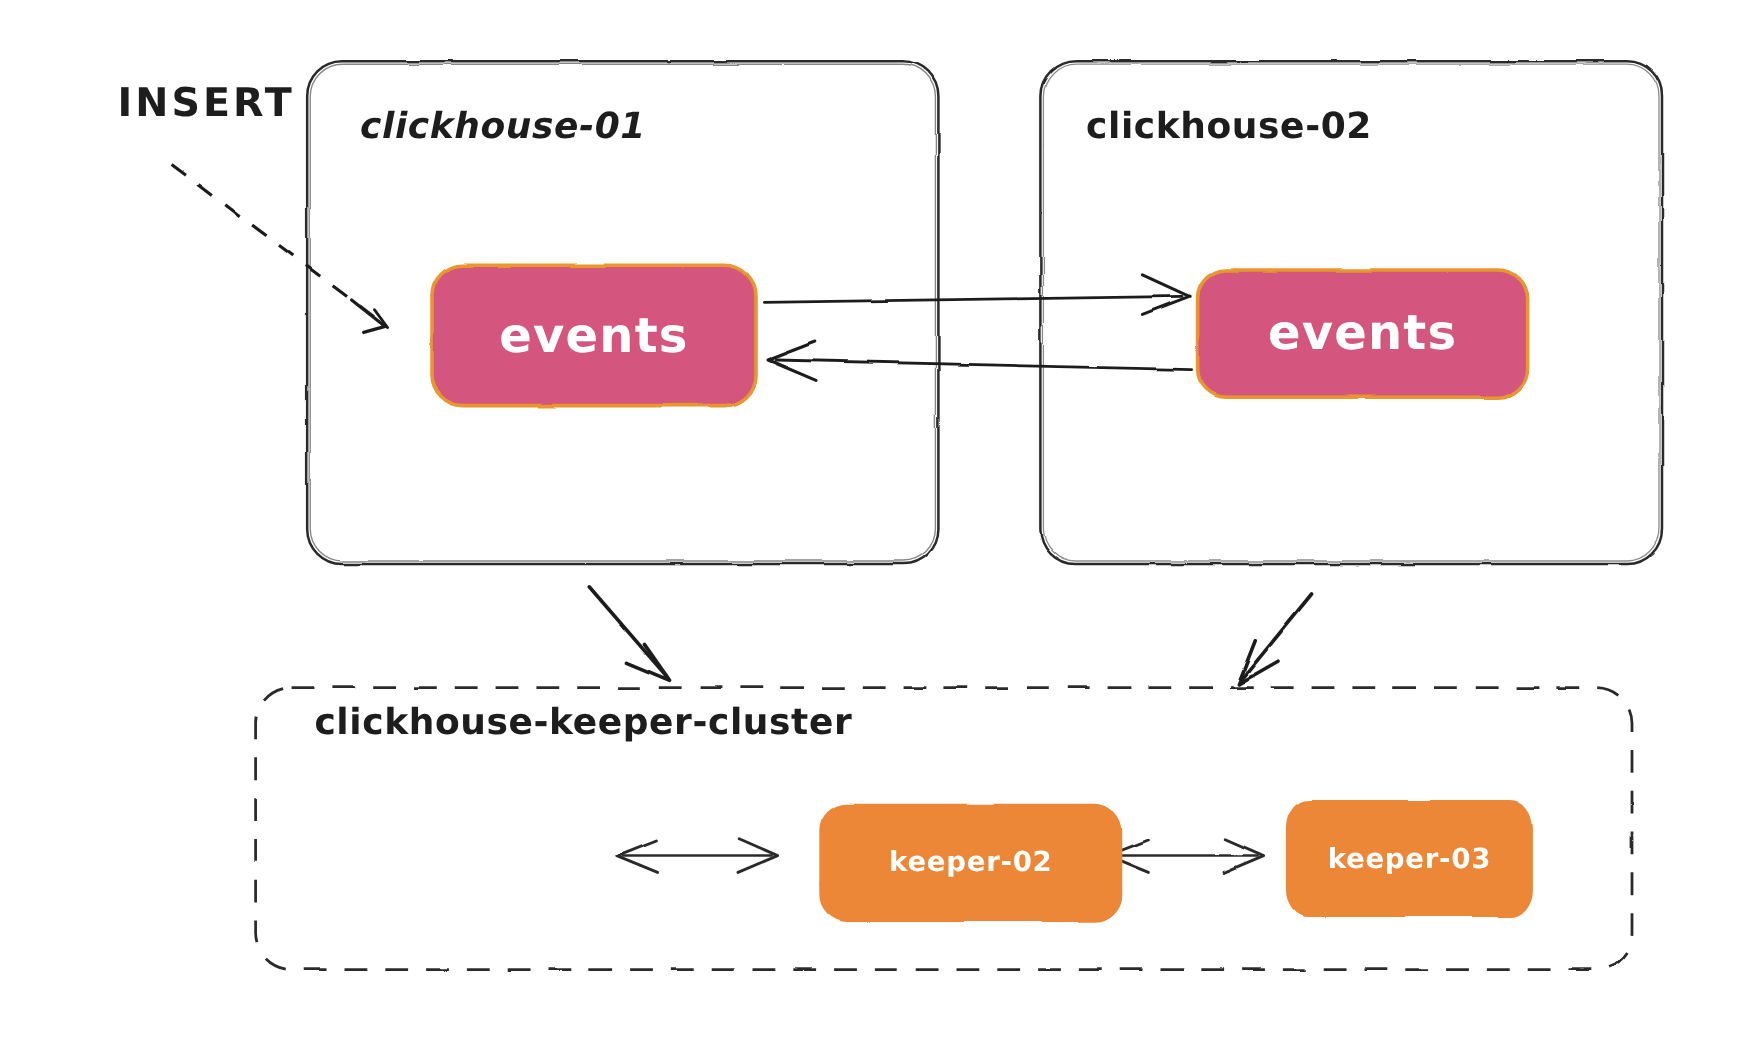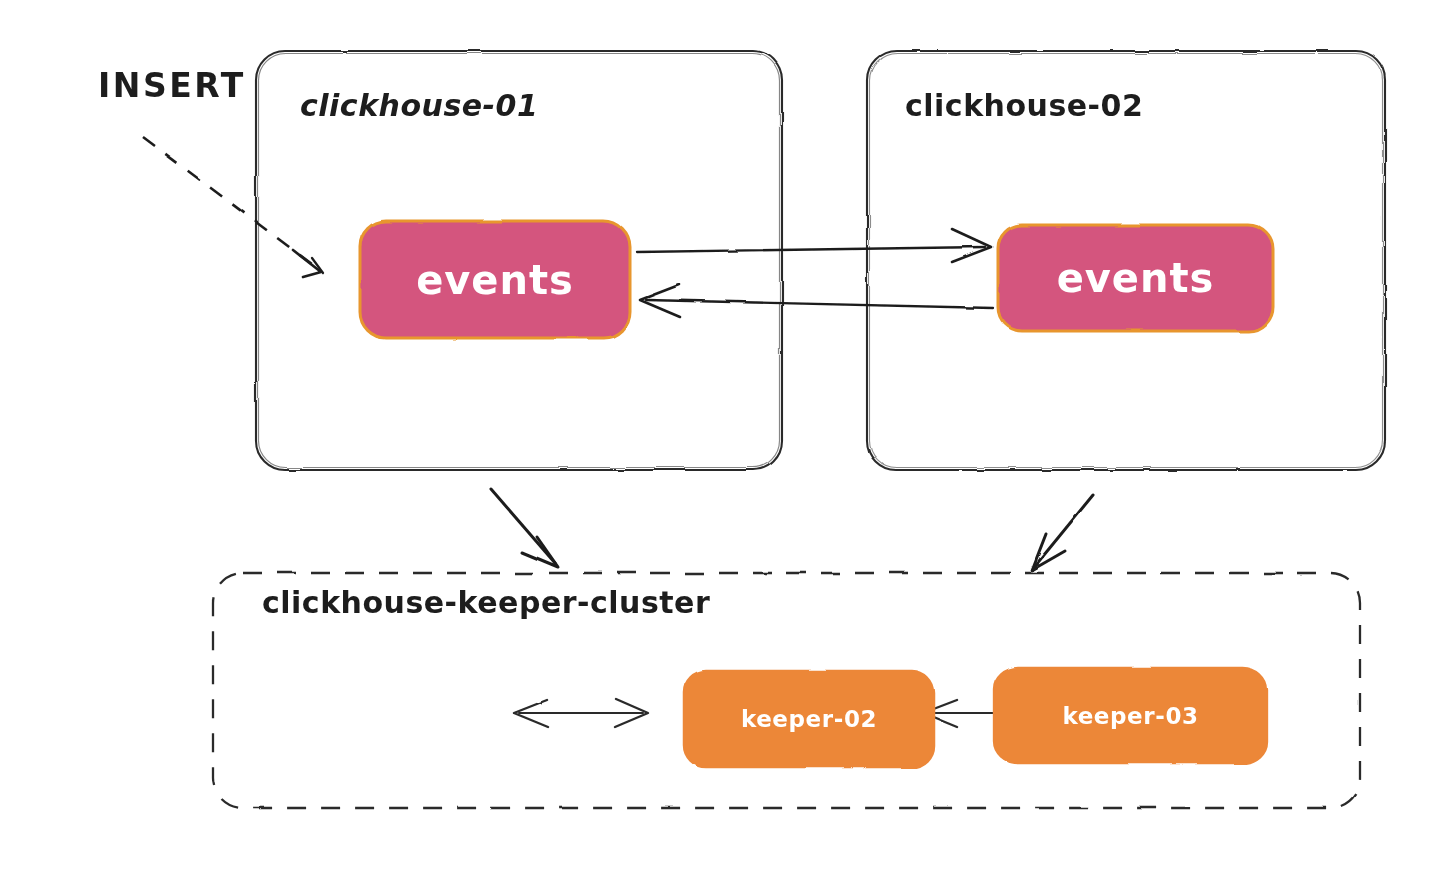--- a/index.html
+++ b/index.html
@@ -197,21 +197,21 @@
 
   <div class="node keeper-node" style="left:650px; top:669px; width:254px; height:100px;margin-left:32px;">
     <svg class="node-shape" viewBox="0 0 254 100" preserveAspectRatio="none">
       <g filter="url(#roughsoft)">
         <rect x="2" y="2" width="250" height="96" rx="22" ry="22" fill="#ec8739" stroke="#ec8739" stroke-width="2.5"></rect>
       </g>
     </svg>
     <span class="node-label">keeper-02</span>
   </div>
 
-  <div class="node keeper-node" style="left:992px; top:666px; width:277px; height:99px;">
+  <div class="node keeper-node" style="left:1071px; top:666px; width:207px; height:99px;">
     <svg class="node-shape" viewBox="0 0 251 99" preserveAspectRatio="none">
       <g filter="url(#roughsoft)">
         <rect x="2" y="2" width="247" height="95" rx="22" ry="22" fill="#ec8739" stroke="#ec8739" stroke-width="2.5"></rect>
       </g>
     </svg>
     <span class="node-label">keeper-03</span>
   </div>
 
 </div>
 

